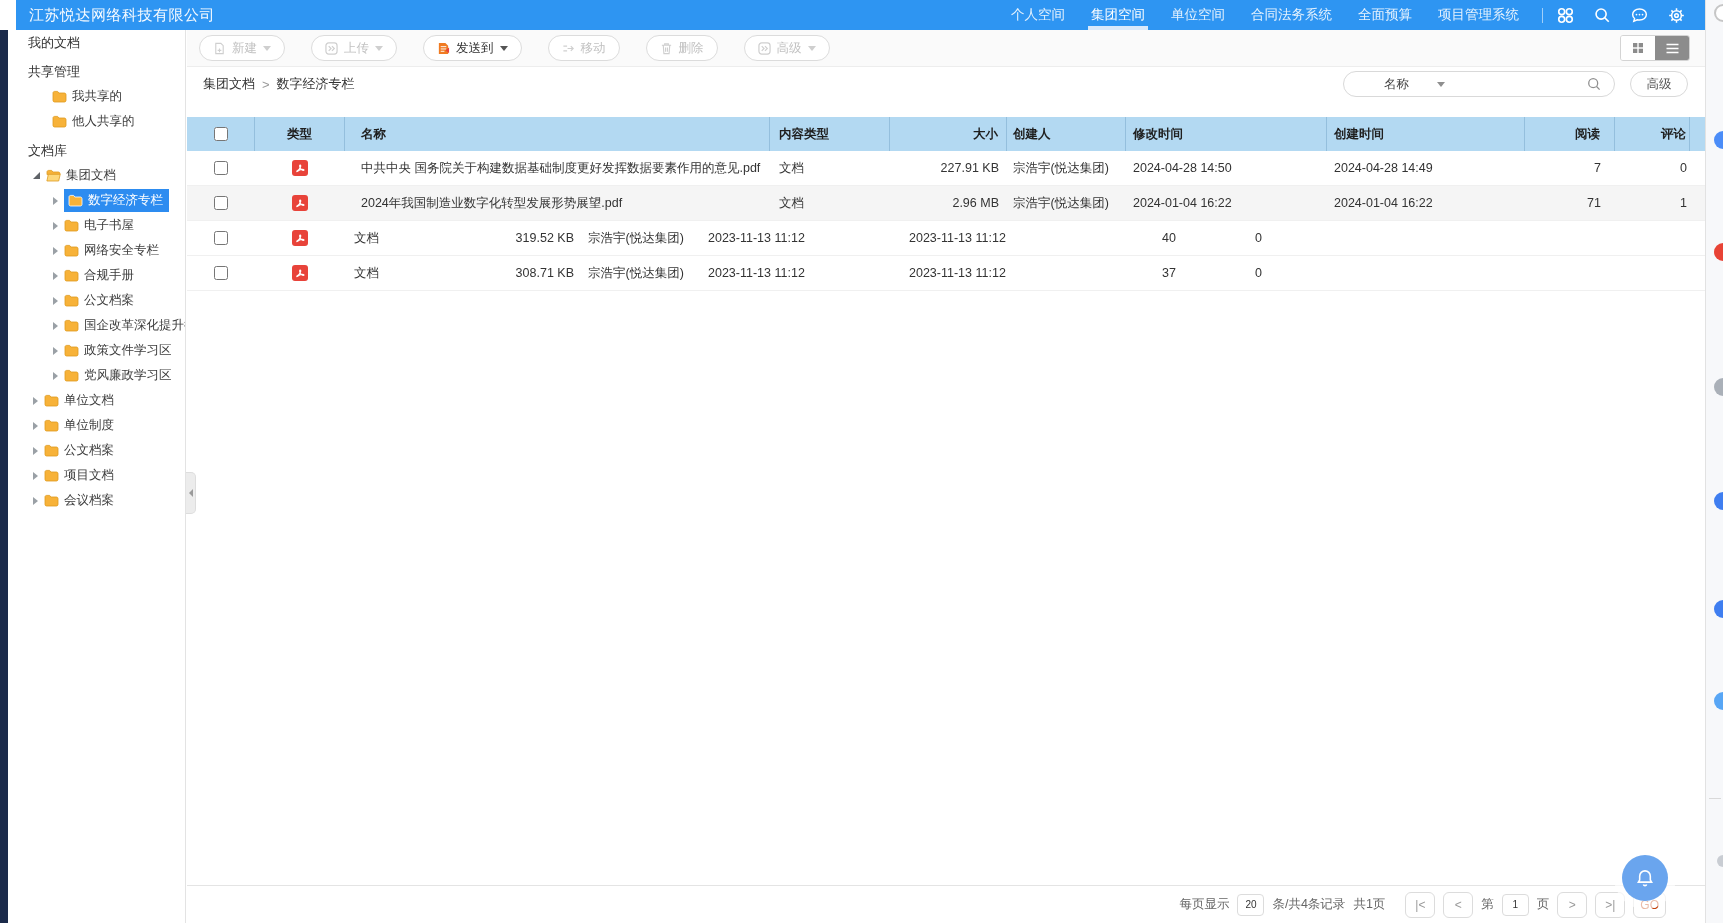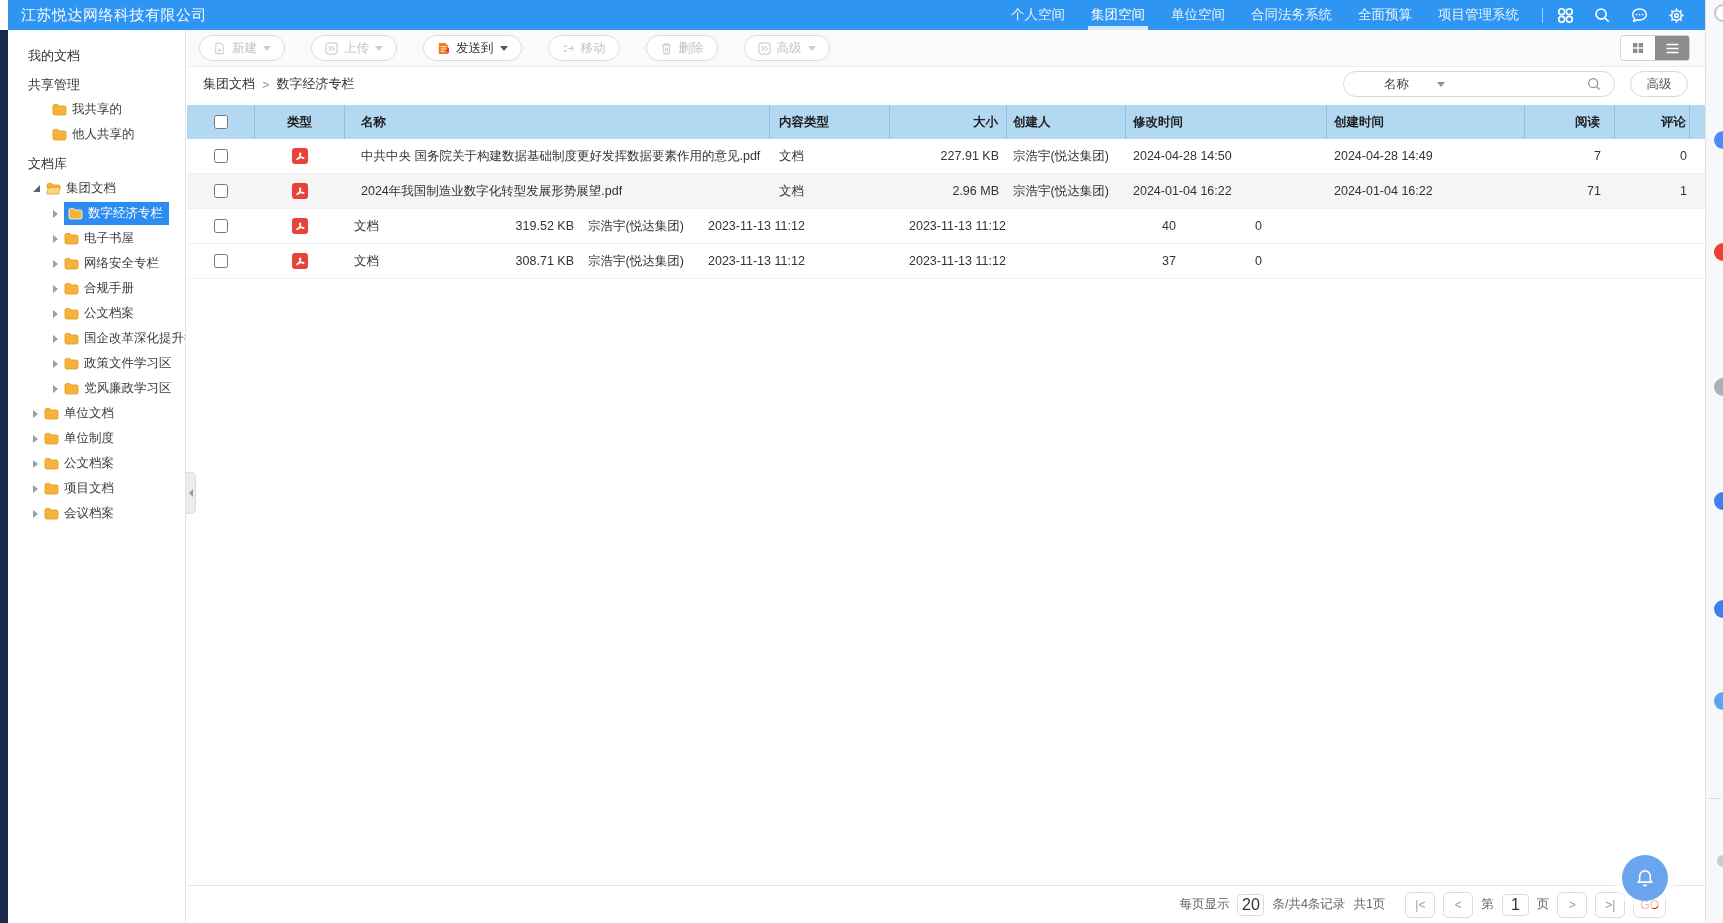--- a/index.html
+++ b/index.html
@@ -3,37 +3,37 @@
 <meta charset="utf-8">
 <style>
   html,body{margin:0;padding:0;}
   body{
     width:1723px;height:923px;overflow:hidden;position:relative;
     font-family:"Liberation Sans","DejaVu Sans",sans-serif;
     font-size:12.5px;color:#333;background:#fff;
   }
   svg{display:block}
   
-  .topbar{position:absolute;left:8px;top:0;height:30px;right:17px;background:#2E95F2;
+  .topbar{position:absolute;left:16px;top:0;height:30px;right:17px;background:#2E95F2;
     display:flex;align-items:center;color:#fff;z-index:6;}
   .company{margin-left:13px;font-size:15px;letter-spacing:.5px;color:rgba(255,255,255,.96);white-space:nowrap;}
   .topnav{margin-left:auto;display:flex;align-items:center;height:100%;}
   .topnav .nav-item{padding:0 13px;height:100%;display:flex;align-items:center;
     color:rgba(255,255,255,.88);font-size:13.5px;cursor:pointer;position:relative;white-space:nowrap;}
   .topnav .nav-item.active{color:#fff;font-weight:normal;}
   .topnav .nav-item.active::after{content:"";position:absolute;left:10px;right:10px;bottom:0;height:4px;background:#d9e9fb;}
   .top-divider{width:1px;height:15px;background:rgba(255,255,255,.55);margin:0 8px 0 10px;}
   .top-icons{display:flex;align-items:center;gap:17px;margin-right:20px;margin-left:4px;}
   .top-icons .ticon{width:20px;height:20px;cursor:pointer;display:flex;align-items:center;justify-content:center;}
   
   .rightstrip{position:absolute;right:0;top:0;bottom:0;width:17px;background:#f7f8fa;border-left:1px solid #e2e2e2;z-index:7;}
   .dock-ic{position:absolute;right:-9px;width:18px;height:18px;border-radius:50%;}
   .dock-divider{position:absolute;right:2px;width:12px;height:1px;background:#d9d9d9;}
   
-  .sidebar{position:absolute;left:0;top:30px;bottom:0;width:186px;background:#fff;border-right:1px solid #e3e3e3;z-index:5;padding-top:13px;box-sizing:border-box;}
+  .sidebar{position:absolute;left:0;top:30px;bottom:0;width:186px;background:#fff;border-right:1px solid #e3e3e3;z-index:5;padding-top:0;box-sizing:border-box;}
   .sidebar::before{content:"";position:absolute;left:0;top:0;bottom:0;width:8px;background:#1B2A4A;}
   .s-item{height:25px;display:flex;align-items:center;white-space:nowrap;overflow:hidden;cursor:pointer;}
   .s-root{padding-left:28px;font-size:13px;color:#333;}
   .s-l1{padding-left:52px;font-size:12.5px;color:#3c3c3c;}
   .s-l1c{padding-left:33px;font-size:12.5px;color:#3c3c3c;}
   .s-l2{padding-left:53px;font-size:12.5px;color:#3c3c3c;}
   .caret-r{width:0;height:0;border-top:4px solid transparent;border-bottom:4px solid transparent;border-left:5px solid #9aa0a6;margin-right:6px;flex:0 0 auto;}
   .caret-exp{width:0;height:0;border-bottom:7px solid #5f6368;border-left:7px solid transparent;margin-right:6px;flex:0 0 auto;}
   .f-ic{margin-right:5px;flex:0 0 auto;}
   .s-sel{display:inline-flex;align-items:center;background:#2D8CF0;color:#fff;padding:3px 6px 3px 4px;}
@@ -56,21 +56,21 @@
   .crumb .sep{color:#999;}
   .search-wrap{margin-left:auto;display:flex;align-items:center;gap:15px;margin-right:2px;}
   .searchpill{width:272px;height:26px;box-sizing:border-box;border:1px solid #d9d9d9;border-radius:14px;background:#fff;
     display:flex;align-items:center;padding:0 12px 0 40px;}
   .searchpill .fieldsel{display:flex;align-items:center;gap:28px;color:#444;cursor:pointer;}
   .fieldsel .fcaret{width:0;height:0;border-left:4px solid transparent;border-right:4px solid transparent;border-top:5px solid #8f8f8f;}
   .searchpill .mag{margin-left:auto;cursor:pointer;}
   .advbtn{width:58px;height:26px;box-sizing:border-box;border:1px solid #d9d9d9;border-radius:14px;background:#fff;
     display:flex;align-items:center;justify-content:center;color:#555;cursor:pointer;}
   
-  .tablewrap{margin-top:4px;}
+  .tablewrap{margin-top:16px;}
   .thead{display:flex;height:34px;background:#B3D9F2;align-items:center;font-weight:bold;color:#1f1f1f;font-size:12.5px;}
   .thead .cell{border-right:1px solid rgba(110,160,195,.45);}
   .trow{display:flex;height:34px;align-items:center;border-bottom:1px solid #f0f0f0;background:#fff;}
   .trow.alt{background:#f5f5f5;}
   .cell{height:100%;display:flex;align-items:center;box-sizing:border-box;overflow:hidden;white-space:nowrap;}
   .c-check{width:68px;justify-content:center;}
   .c-type{width:90px;justify-content:center;}
   .c-name{width:425px;padding-left:16px;}
   .c-ctype{width:120px;padding-left:9px;}
   .c-size{width:117px;justify-content:flex-end;padding-right:8px;}
@@ -78,21 +78,21 @@
   .c-mtime{width:201px;padding-left:7px;}
   .c-ctime{width:198px;padding-left:7px;}
   .c-reads{width:90px;justify-content:flex-end;padding-right:14px;}
   .c-comments{width:75px;justify-content:flex-end;padding-right:3px;text-align:center;}
   .c-tail{flex:1;border-right:none !important;}
   .rowname{cursor:pointer;}
   input[type=checkbox]{width:14px;height:14px;margin:0;accent-color:#2D8CF0;}
   
   .pagebar{position:absolute;left:0;right:0;bottom:0;height:37px;border-top:1px solid #e4e4e4;background:#fff;
     display:flex;align-items:center;justify-content:flex-end;padding-right:40px;gap:8px;color:#666;font-size:12.5px;}
-  .pg-input{width:27px;height:22px;border:1px solid #dcdcdc;border-radius:4px;text-align:center;font-size:16px;color:#333;box-sizing:border-box;}
+  .pg-input{width:27px;height:22px;border:1px solid #dcdcdc;border-radius:4px;text-align:center;font-size:10px;color:#333;box-sizing:border-box;}
   .pg-btn{min-width:30px;height:26px;box-sizing:border-box;border:1px solid #dcdcdc;border-radius:6px;background:#fff;
     display:flex;align-items:center;justify-content:center;color:#9a9a9a;font-size:12px;cursor:pointer;padding:0 6px;}
   .pg-btn.go{color:#c2410c;}
   .pg-gap{width:4px;}
   
   .bellbtn{position:absolute;left:1622px;top:855px;width:46px;height:46px;border-radius:50%;background:#6AA5EE;
     display:flex;align-items:center;justify-content:center;cursor:pointer;z-index:9;box-shadow:0 0 0 8px rgba(255,255,255,.65);}
 </style>
 </head>
 <body>

